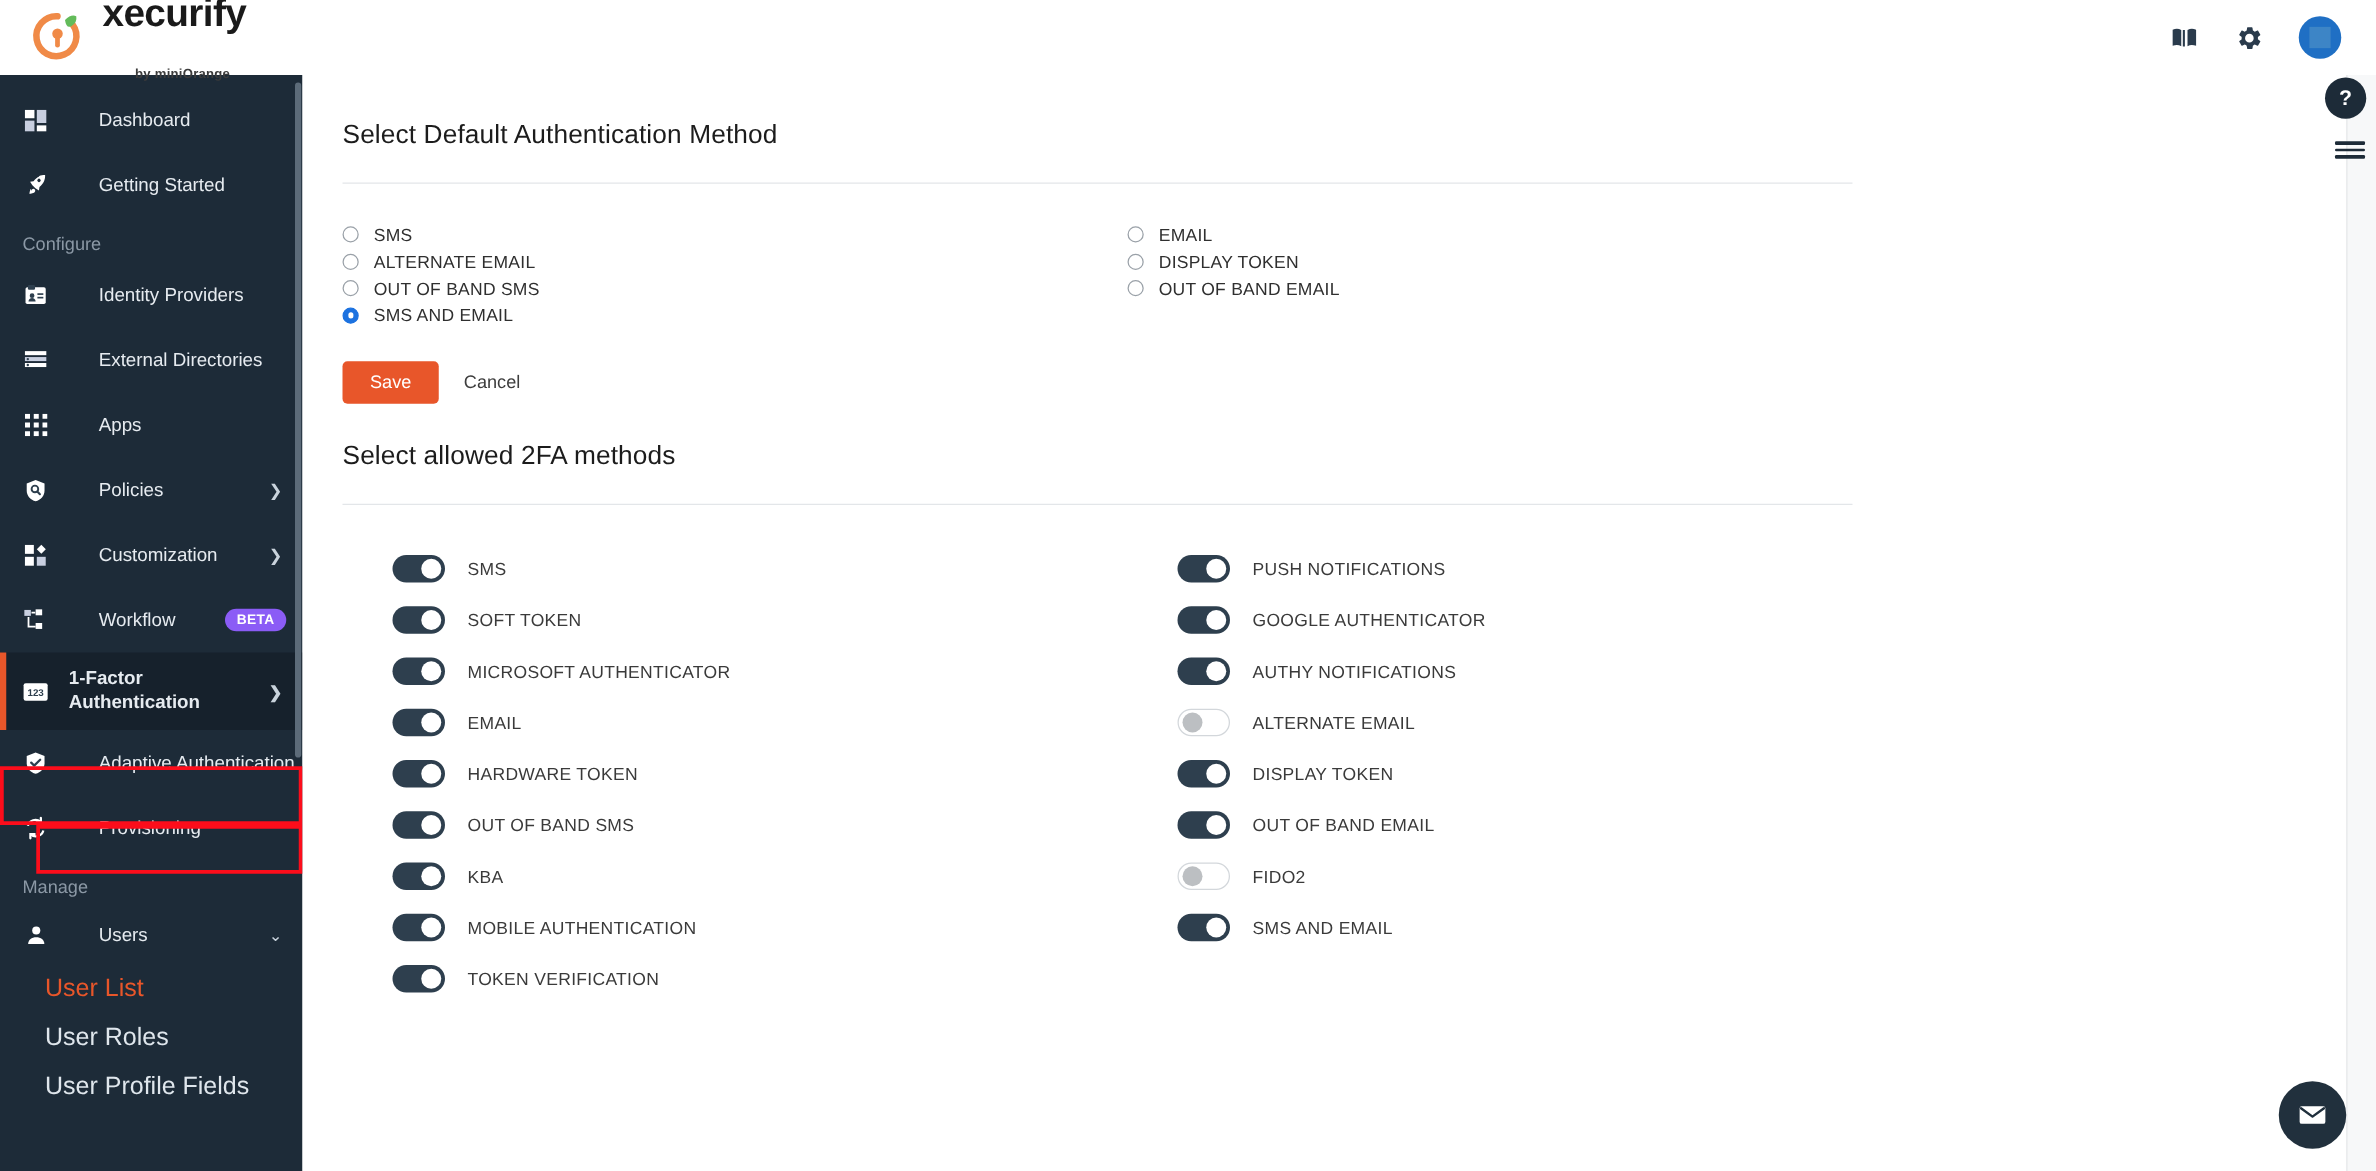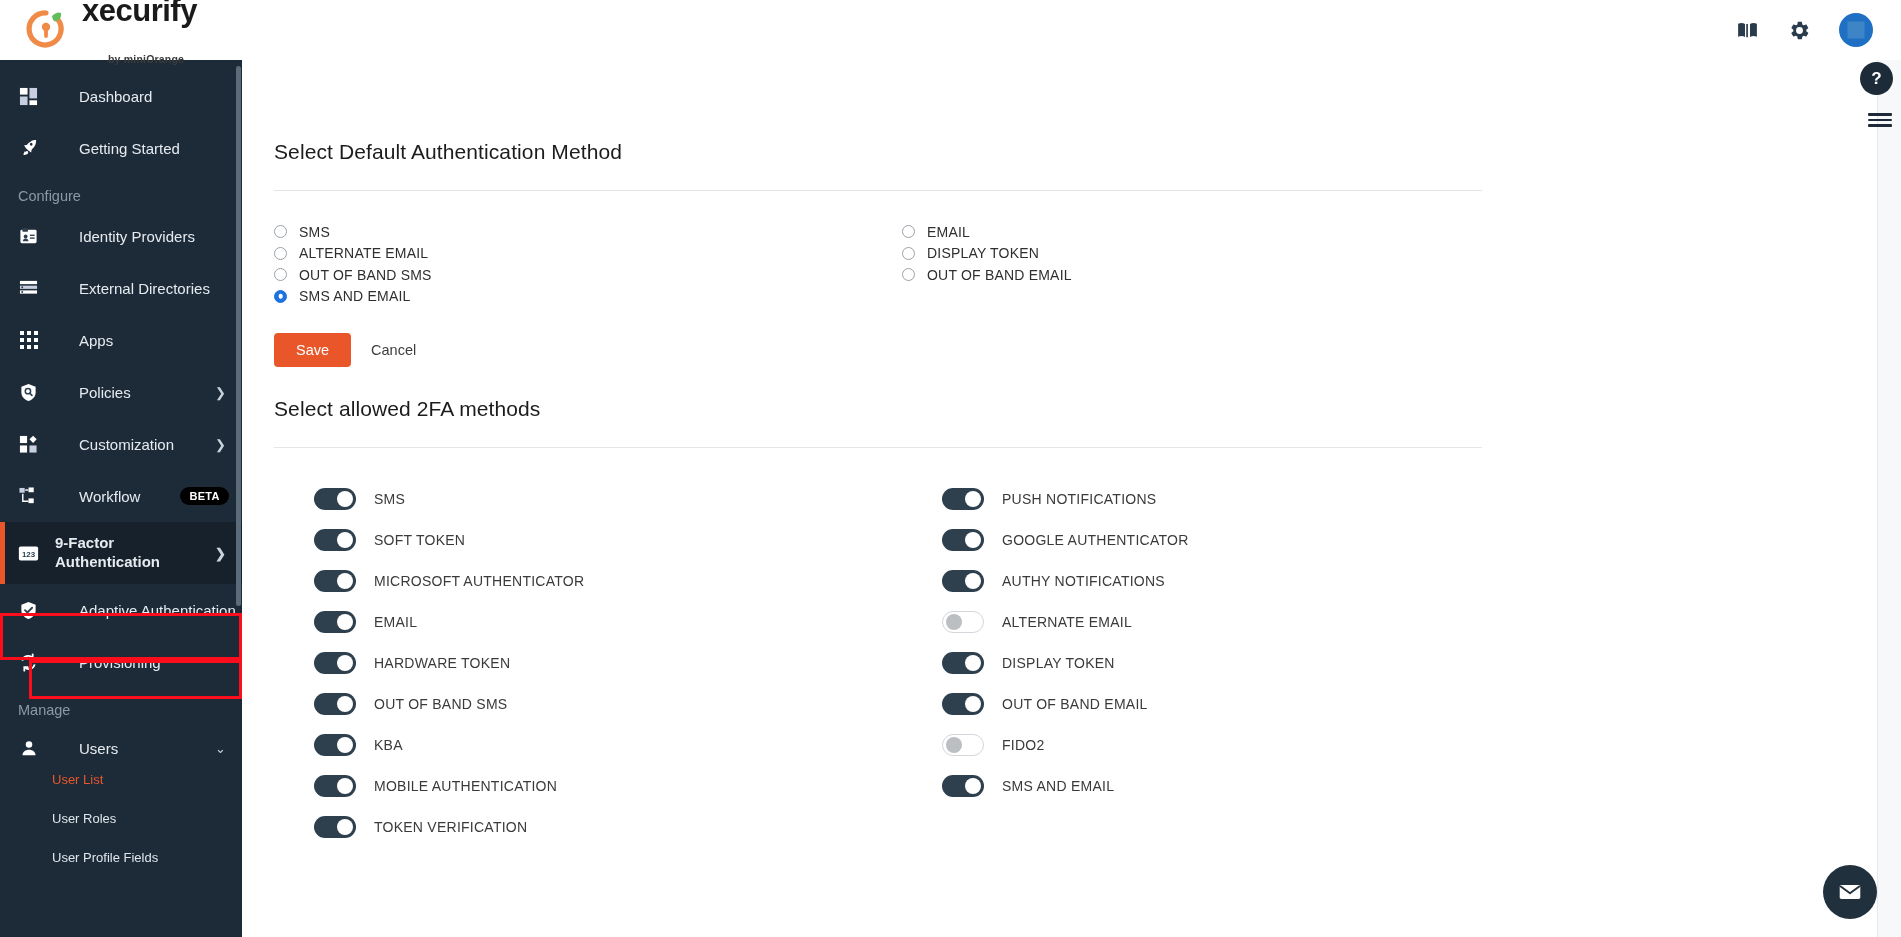--- a/index.html
+++ b/index.html
@@ -48,44 +48,44 @@
   .sb-section {
     padding: 14px 18px 6px 18px; font-size: 14.5px; color: #8b98a5; cursor: default;
   }
   .sb-item.active {
     background: #16212c; border-left: 5px solid #e8562a; padding-left: 13px;
     font-weight: bold; height: 62px;
   }
   .sb-item.active .lbl { line-height: 1.25; white-space: normal; font-size: 15px; }
   .sb-item.tall { height: 52px; gap: 40px; }
   .beta {
-    background: #000000; color: #fff; font-size: 11px; font-weight: bold;
+    background: #8b5cf6; color: #fff; font-size: 11px; font-weight: bold;
     padding: 3px 9px; border-radius: 10px; letter-spacing: 0.3px;
   }
   .chev { color: #c9d3dc; font-size: 13px; }
   .sb-sub {
-    display: flex; height: 39px; padding-left: 52px;
-    font-size: 13px; color: #dfe6ec; cursor: pointer;
+    display: flex; align-items: center; height: 39px; padding-left: 36px;
+    font-size: 20px; color: #dfe6ec; cursor: pointer;
   }
   .sb-sub.highlight { color: #e8562a; }
   .sb-scrollbar {
     position: absolute; right: 1px; top: 6px; width: 5px; height: 540px;
     background: #5c6b79; border-radius: 3px;
   }
   
   .annot {
     position: absolute; border: 3px solid #fc0d1b; pointer-events: none; z-index: 12;
   }
 
   
   .main {
     flex: 1; background: #ffffff; overflow: hidden; position: relative;
     padding: 36px 0 0 0;
   }
-  .main-inner { padding: 0 60px 0 32px; max-width: 1300px; margin-top: 44px; }
+  .main-inner { padding: 0 60px 0 32px; max-width: 1300px; }
   .page-h {
     font-size: 21px; color: #1c1c1c; font-weight: normal; margin-bottom: 26px; letter-spacing: 0.1px;
   }
   .rule { height: 1px; background: #e3e6e9; margin-bottom: 30px; }
   .two-col { display: flex; }
   .col-l { width: 628px; min-width: 628px; }
   .col-r { flex: 1; }
 
   .radio-row { display: flex; align-items: center; gap: 12px; height: 22px; margin-bottom: 0px; cursor: pointer; }
   .radio-row + .radio-row { margin-top: 0px; }
@@ -300,21 +300,21 @@
           <span class="chev" style="margin-left:8px">❯</span>
         </div>
 
         <div class="sb-item active">
           <span class="sb-icon">
             <svg width="22" height="19" viewBox="0 0 24 20">
               <rect x="1" y="2" width="22" height="16" rx="2" fill="#ffffff"></rect>
               <text x="12" y="14" font-family="Liberation Sans, sans-serif" font-size="9" fill="#2e3f4e" text-anchor="middle" font-weight="bold">123</text>
             </svg>
           </span>
-          <span class="lbl">9-Factor Authentication</span>
+          <span class="lbl">1-Factor Authentication</span>
           <span class="chev">❯</span>
         </div>
 
         <div class="sb-item tall">
           <span class="sb-icon">
             <svg width="19" height="19" viewBox="0 0 20 20">
               <path d="M10 1l7.5 3v6c0 4.2-3.2 7.7-7.5 9-4.3-1.3-7.5-4.8-7.5-9V4z" fill="#ffffff"></path>
               <path d="M6.3 9.6l2.5 2.5 5-5" fill="none" stroke="#2e3f4e" stroke-width="1.9" stroke-linecap="round" stroke-linejoin="round"></path>
             </svg>
           </span>

